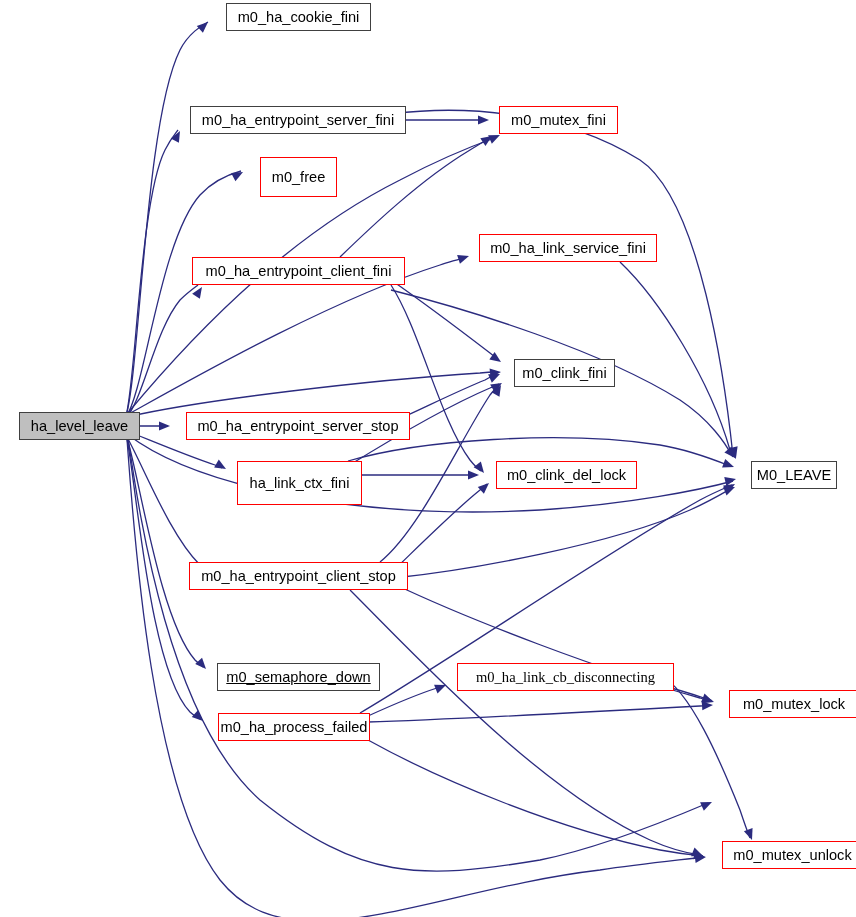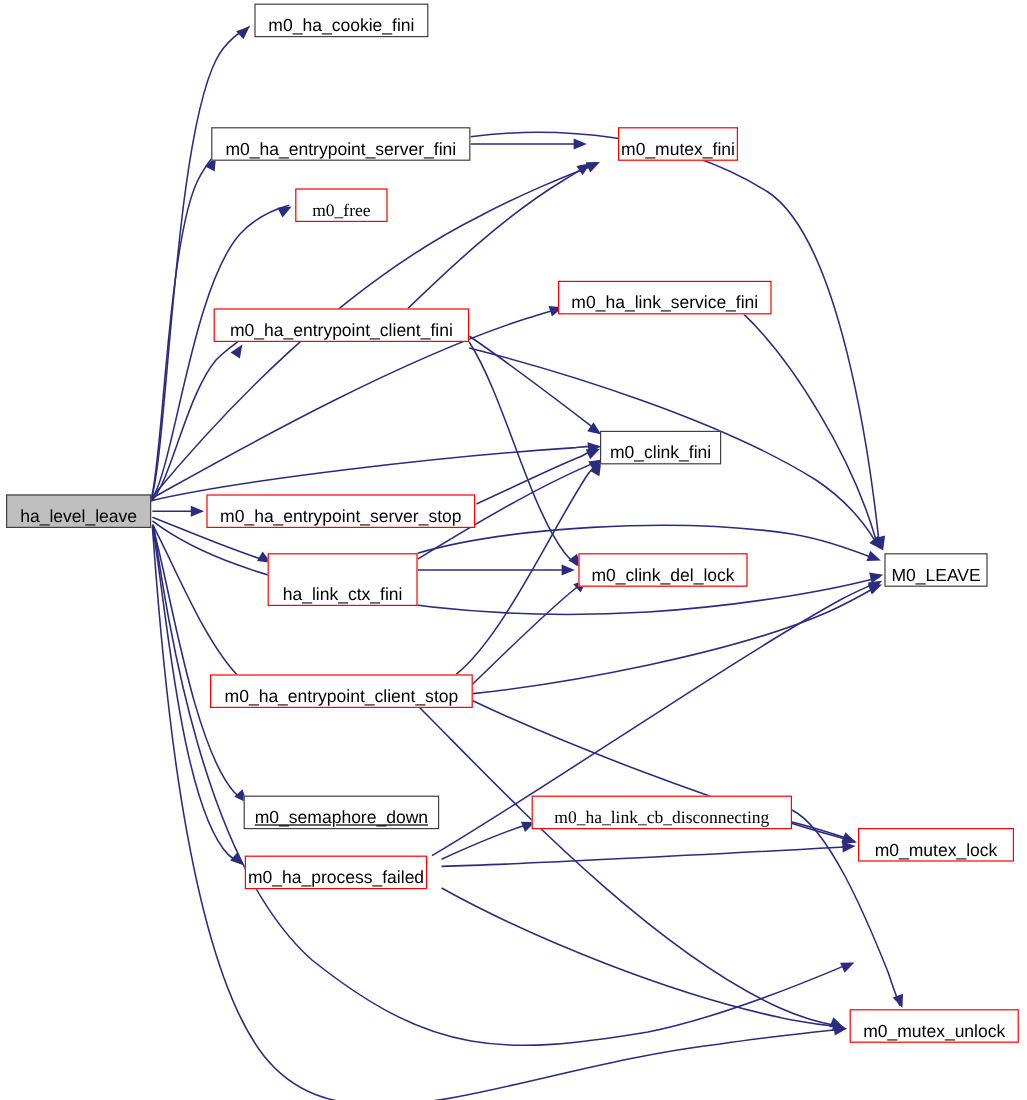--- a/index.html
+++ b/index.html
@@ -27,28 +27,29 @@
     stroke-width: 1.3;
   }
   .arrow-head {
     fill: #2b2b7f;
     stroke: none;
   }
   .node {
     position: absolute;
     box-sizing: border-box;
     display: flex;
-    align-items: flex-end;
+    align-items: center;
     justify-content: center;
     background: #ffffff;
     border: 1px solid #404040;
     font-size: 14.6px;
     color: #000000;
     white-space: nowrap;
     letter-spacing: 0px;
+    margin-left: 14px;
   }
   .node.red {
     border: 1px solid #ff0000;
   }
   .node.current {
     background: #bfbfbf;
     border: 1px solid #404040;
   }
   .node-label {
     line-height: 1;
@@ -144,24 +145,24 @@
   <div id="node-layer">
       <div class="node current" style="left: 5px; top: 412px; width: 121px; height: 28px;">
         <span class="node-label">ha_level_leave</span>
       </div>
       <div class="node" style="left: 212px; top: 3px; width: 145px; height: 28px;">
         <span class="node-label">m0_ha_cookie_fini</span>
       </div>
       <div class="node" style="left: 176px; top: 106px; width: 216px; height: 28px;">
         <span class="node-label">m0_ha_entrypoint_server_fini</span>
       </div>
-      <div class="node red" style="left: 515px; top: 106px; width: 100px; height: 28px;">
+      <div class="node red" style="left: 485px; top: 106px; width: 119px; height: 28px;">
         <span class="node-label">m0_mutex_fini</span>
       </div>
-      <div class="node red" style="left: 246px; top: 157px; width: 77px; height: 28px; font-family: Liberation Serif, serif;">
+      <div class="node red" style="left: 246px; top: 157px; width: 77px; height: 40px;">
         <span class="node-label">m0_free</span>
       </div>
       <div class="node red" style="left: 465px; top: 234px; width: 178px; height: 28px;">
         <span class="node-label">m0_ha_link_service_fini</span>
       </div>
       <div class="node red" style="left: 178px; top: 257px; width: 213px; height: 28px;">
         <span class="node-label">m0_ha_entrypoint_client_fini</span>
       </div>
       <div class="node" style="left: 500px; top: 359px; width: 101px; height: 28px;">
         <span class="node-label">m0_clink_fini</span>

